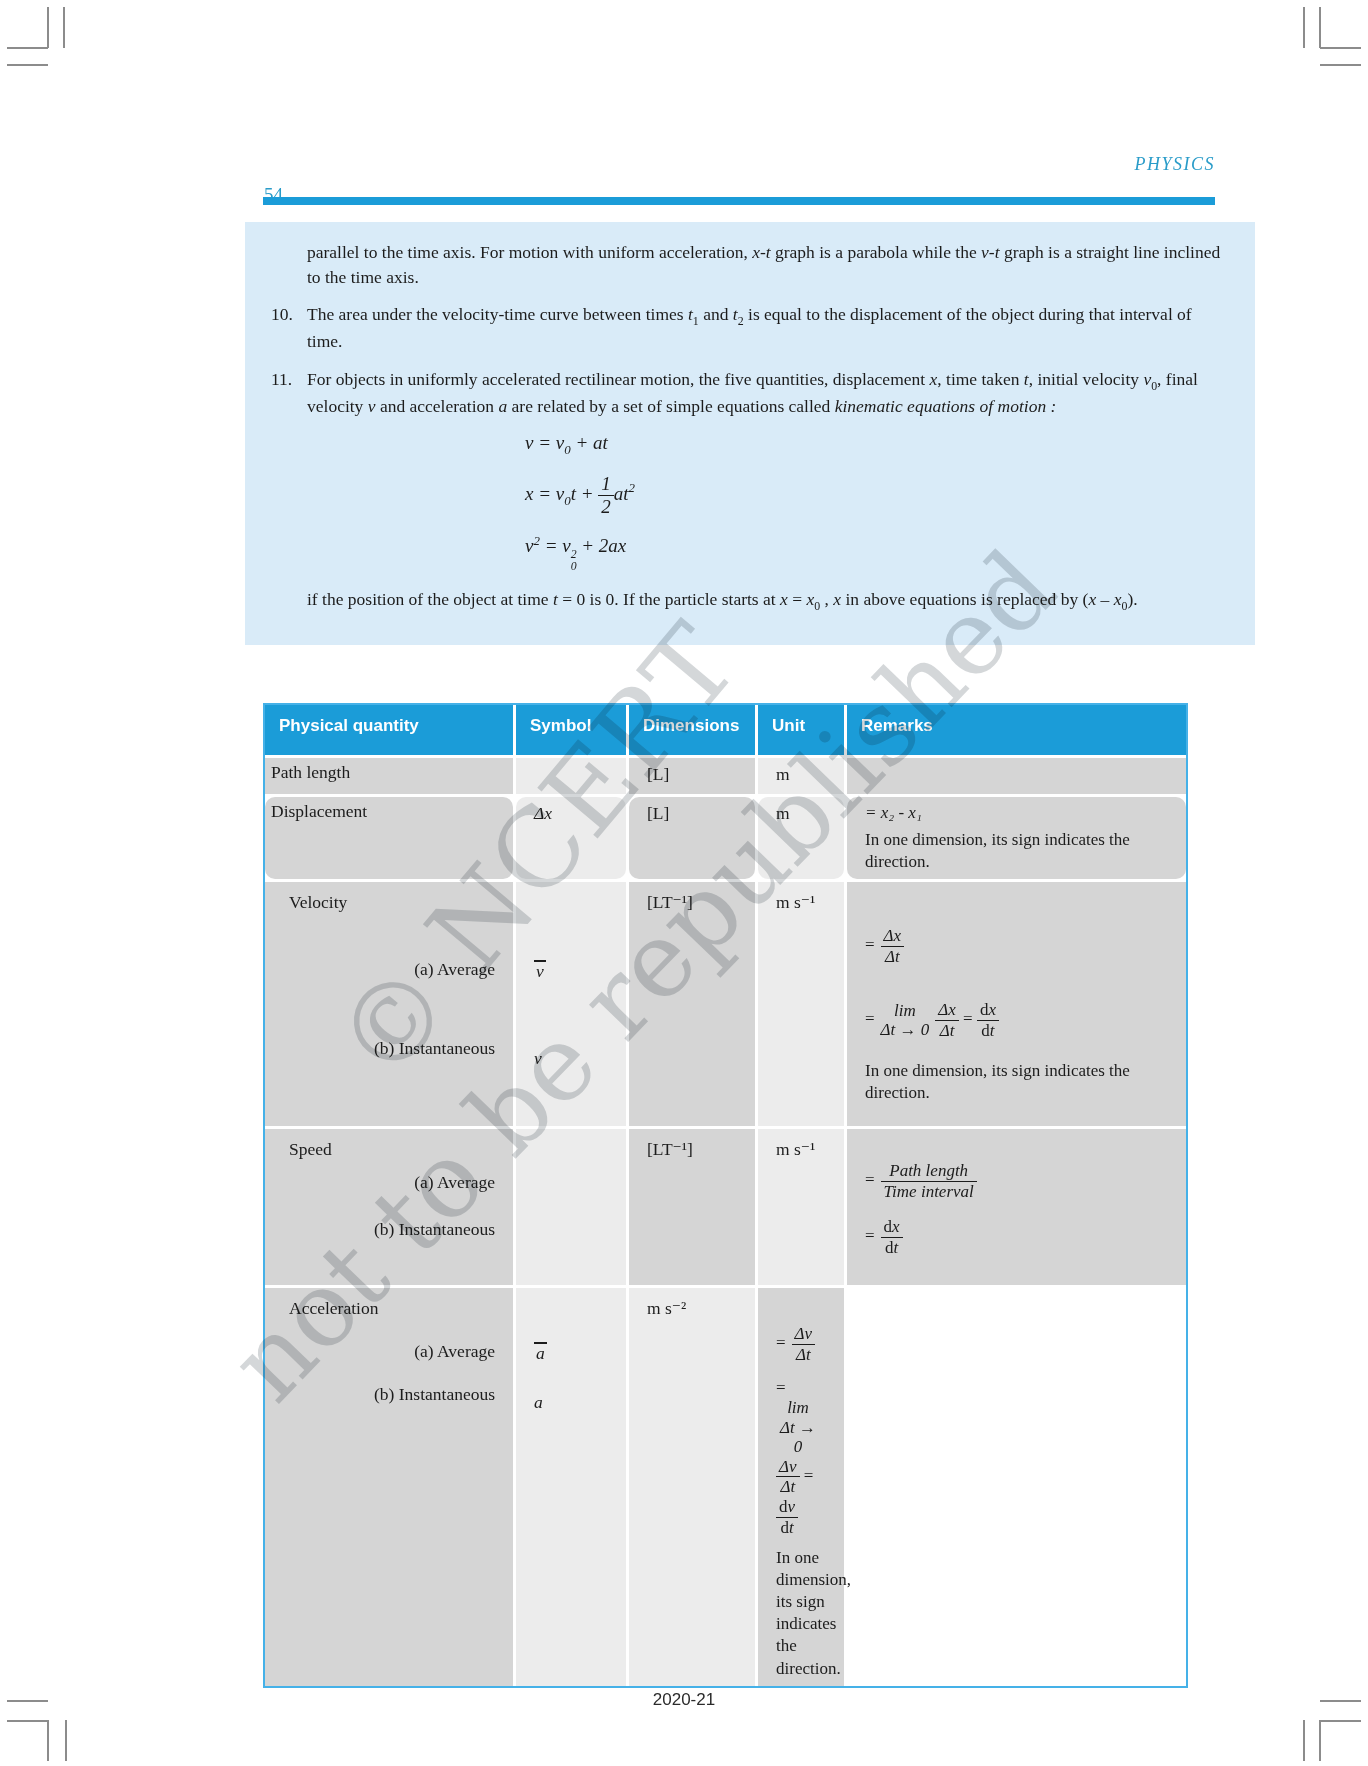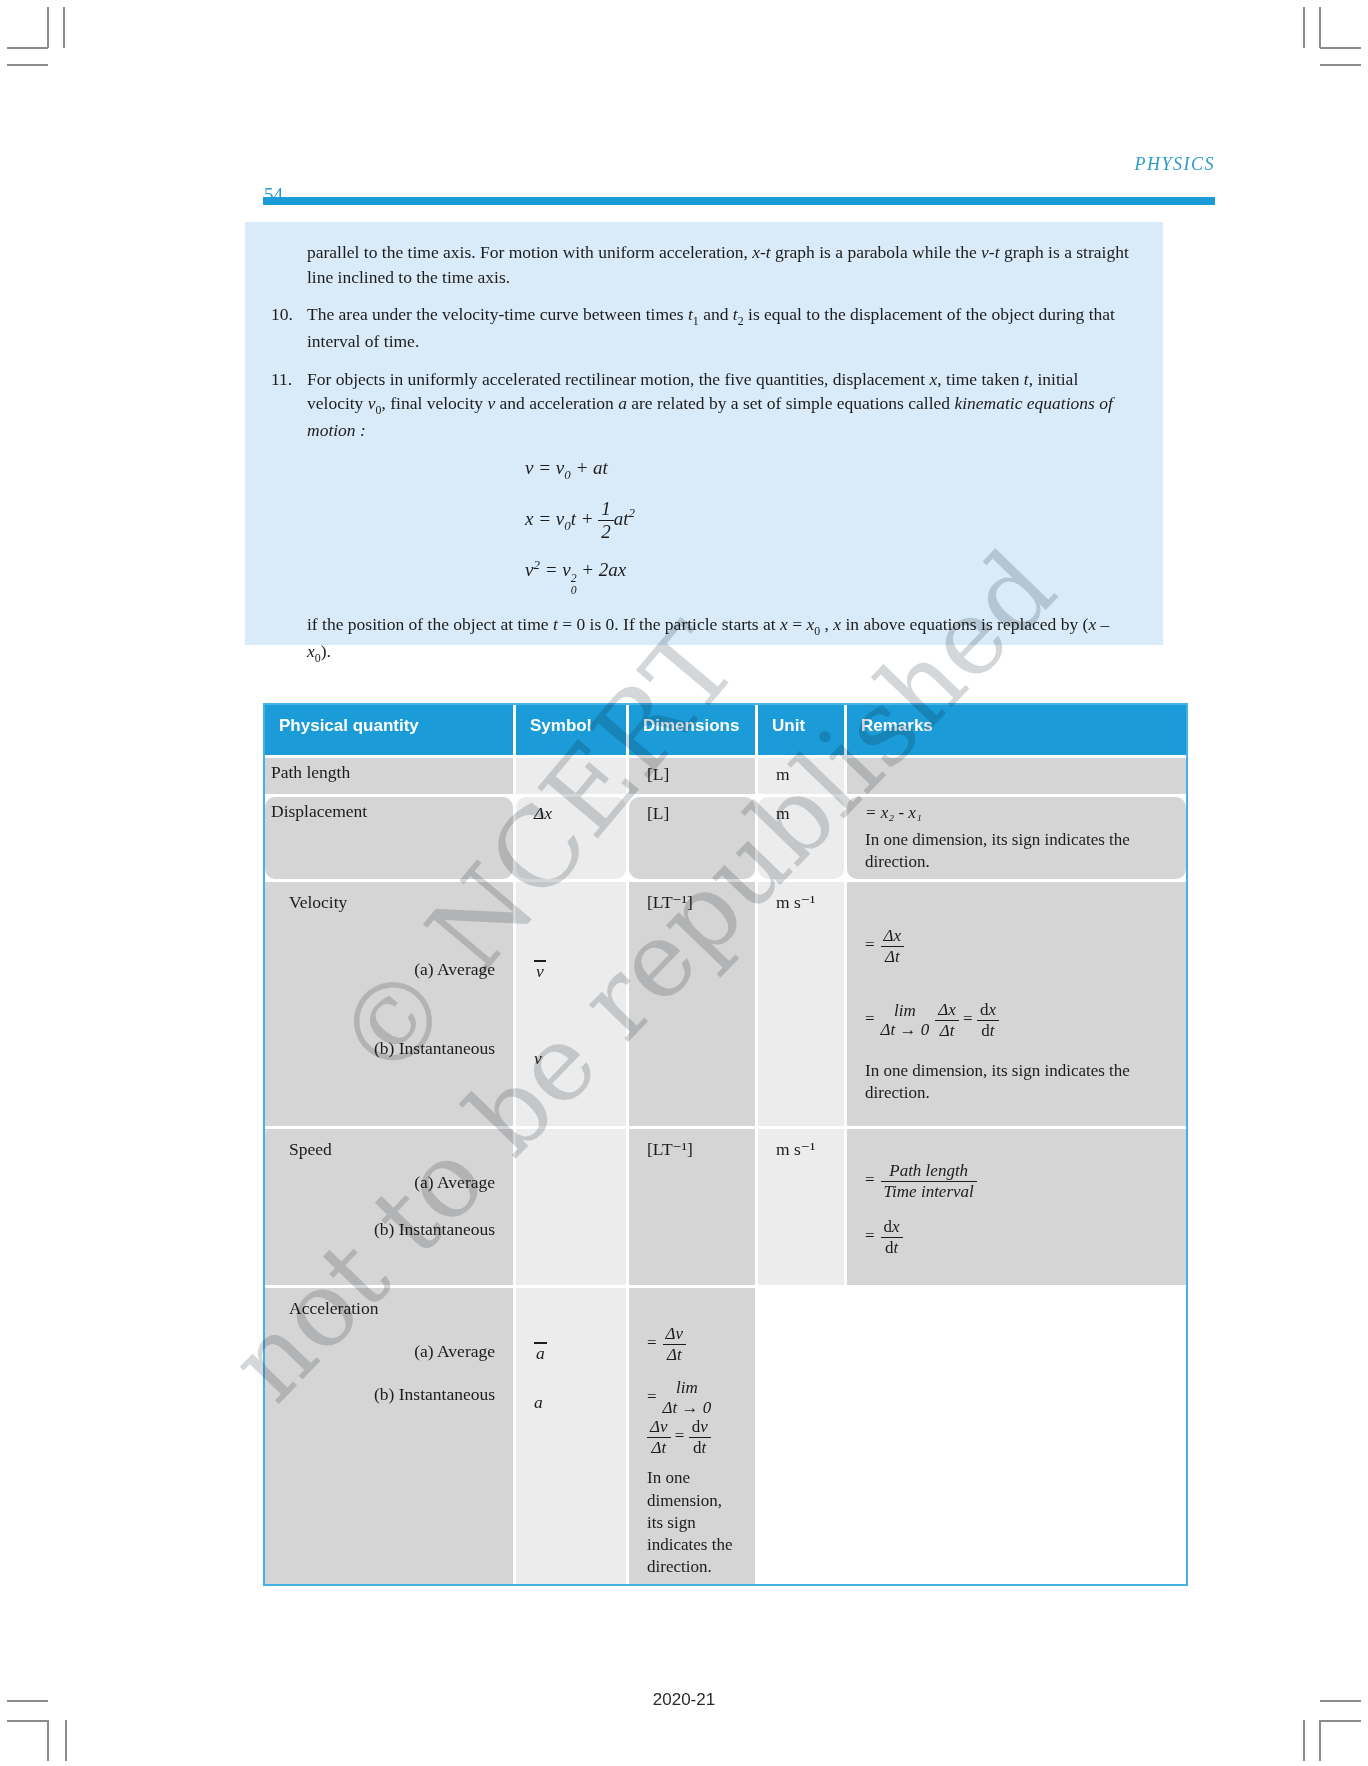--- a/index.html
+++ b/index.html
@@ -9,21 +9,21 @@
   
   .crop{position:absolute;background:#8c8c8c;}
 
   
   .page-number{position:absolute;left:264px;top:153px;font-size:19px;color:#2a9cc9;margin-top:31px;}
   .subject{position:absolute;left:1100px;top:154px;width:115px;text-align:right;
            font-size:18px;letter-spacing:1.5px;color:#2a9cc9;font-style:italic;}
   .header-rule{position:absolute;left:263px;top:197px;width:952px;height:8px;background:#1b9cd8;}
 
   
-  .summary-box{position:absolute;left:245px;top:222px;width:918px;height:423px;
+  .summary-box{position:absolute;left:245px;top:222px;width:1010px;height:423px;
                background:#d9ebf8;box-sizing:border-box;padding:18px 30px 0 0;
                font-size:17.5px;line-height:1.4;}
   .sum-cont{margin:0 0 0 62px;}
   .sum-item{display:flex;margin-top:13px;}
   .sum-item .num{width:36px;margin-left:26px;flex:none;}
   .sum-item .txt{flex:1;}
   .it{font-style:italic;}
   sub,sup{font-size:68%;}
   .equations{margin-left:280px;margin-top:12px;font-size:19px;}
   .eq-line{margin-top:0;font-style:italic;}
@@ -177,20 +177,21 @@
 
     <div class="cell c-gray r-acc">
       <div class="qname">Acceleration</div>
       <div class="sublabel" style="margin-top:22px;">(a)  Average</div>
       <div class="sublabel" style="margin-top:22px;">(b) Instantaneous</div>
     </div>
     <div class="cell c-light r-acc">
       <div style="margin-top:48px;"><span class="it ovl">a</span></div>
       <div style="margin-top:28px;"><span class="it">a</span></div>
     </div>
+    <div class="cell c-light r-acc unit-cell"><span>m s⁻²</span></div>
     <div class="cell c-gray r-acc rem">
       <div style="margin-top:30px;"><span class="eqsign">=</span><span class="frac it"><span class="num">Δv</span><span class="den">Δt</span></span></div>
       <div style="margin-top:14px;"><span class="eqsign">=</span><span class="lim"><span>lim</span><span>Δt → 0</span></span><span class="frac it"><span class="num">Δv</span><span class="den">Δt</span></span> <span>=</span> <span class="frac"><span class="num"><span>d</span><span class="it">v</span></span><span class="den"><span>d</span><span class="it">t</span></span></span></div>
       <div class="note" style="margin-top:10px;">In one dimension, its sign indicates the direction.</div>
     </div>
   </div>
 
   <div class="watermark wm1">© NCERT</div>
   <div class="watermark wm2">not to be republished</div>
 

